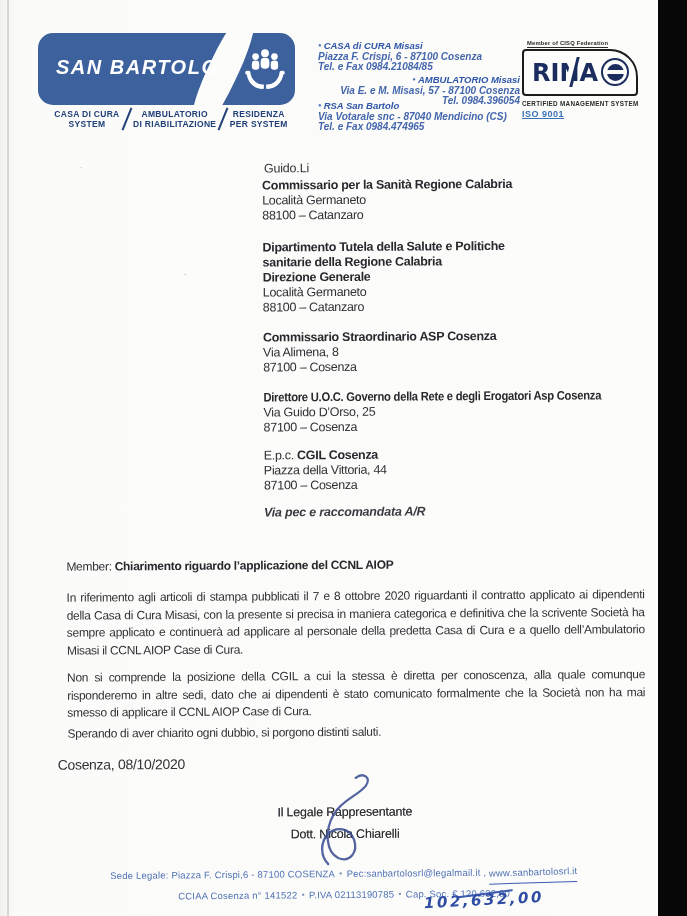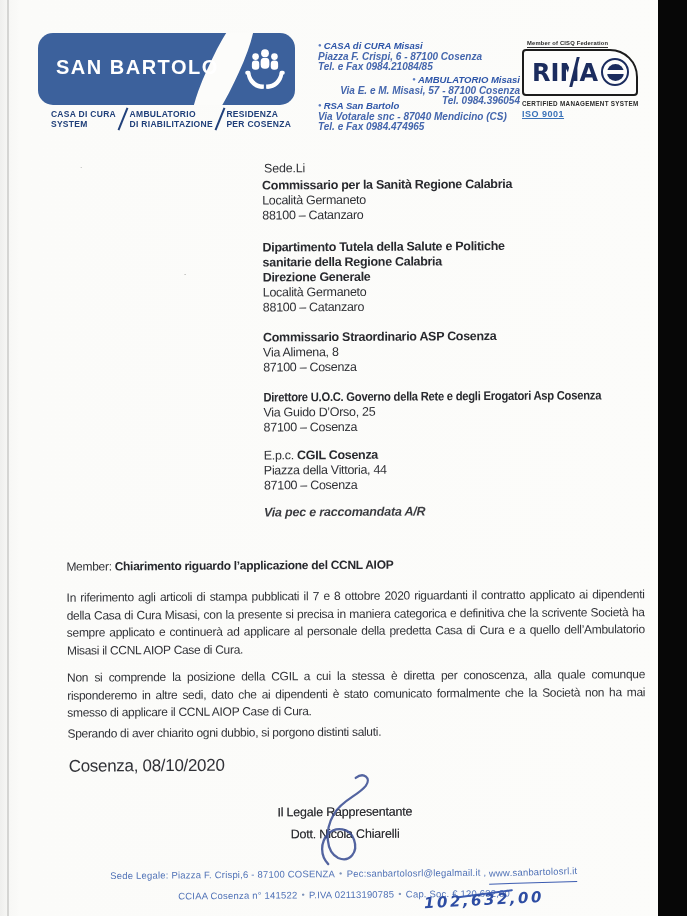--- a/index.html
+++ b/index.html
@@ -9,25 +9,25 @@
     background:linear-gradient(90deg,#efefed 0px,#f7f7f5 8px,#fbfbf9 20px,#fcfcfa 100%);
     font-family:"Liberation Sans",sans-serif;color:#303136;
   }
   .scan-edge-line{position:absolute;left:7px;top:0;width:2px;height:916px;background:rgba(185,185,182,.55);}
   .scan-black-bar{position:absolute;left:658px;top:0;width:29px;height:916px;background:#070707;}
   .speck{position:absolute;color:#a8a8a6;font-size:7px;letter-spacing:1px;}
 
   
   .logo-banner{position:absolute;left:38px;top:33px;width:257px;height:72px;background:#3c619c;border-radius:15px;overflow:hidden;}
   .logo-swoosh{position:absolute;left:170px;top:-28px;width:30px;height:132px;background:#fcfcfa;transform:rotate(25deg);border-radius:46%;}
-  .brand-name{position:absolute;left:18px;top:23px;font-size:20px;font-weight:bold;color:#ffffff;letter-spacing:1.5px;white-space:nowrap;}
+  .brand-name{position:absolute;left:18px;top:23px;font-size:20px;font-weight:bold;color:#ffffff;letter-spacing:1.5px;white-space:nowrap;font-style:italic;}
   .logo-icon{position:absolute;left:204px;top:13px;}
 
   .tagline{position:absolute;left:30px;top:107px;width:282px;display:flex;align-items:center;justify-content:center;gap:6px;}
-  .tag-item{font-size:8.5px;font-weight:bold;color:#21407a;letter-spacing:.3px;line-height:10px;text-align:left;white-space:nowrap;}
+  .tag-item{font-size:8.5px;font-weight:bold;color:#21407a;letter-spacing:.3px;line-height:10px;text-align:center;white-space:nowrap;}
   .tag-slash{width:1.5px;height:24px;background:#21407a;transform:rotate(22deg);flex:none;}
 
   .contact-block{position:absolute;font-style:italic;color:#3a5fae;}
   .contact-title{font-size:9.5px;font-weight:bold;color:#2d55a8;white-space:nowrap;line-height:13px;}
   .contact-line{font-size:10px;font-weight:bold;line-height:10px;white-space:nowrap;color:#4466ad;}
   .c-bullet{font-size:6px;vertical-align:2px;margin-right:2px;color:#5b7cc0;}
   .cb-casa{left:318px;top:39px;}
   .cb-amb{left:318px;top:73px;width:202px;text-align:right;}
   .cb-rsa{left:318px;top:99px;}
 
@@ -48,21 +48,21 @@
   .rcp .t{font-weight:bold;color:#28292e;}
   .rcp .t.condense{display:inline-block;transform:scaleX(.9);transform-origin:0 50%;white-space:nowrap;}
   .b1{top:178px;} .b2{top:240px;} .b3{top:330px;} .b4{top:390px;} .b5{top:448px;}
   .delivery-note{position:absolute;left:264px;top:505px;font-size:12.5px;font-style:italic;font-weight:bold;color:#3a3b40;letter-spacing:-.2px;}
 
   .subject{position:absolute;left:66px;top:558px;font-size:12px;letter-spacing:-.3px;color:#2e2f34;}
   .subject b{color:#27282d;}
   .para{position:absolute;left:66px;width:578px;margin:0;font-size:12px;line-height:17.6px;letter-spacing:-.3px;text-align:justify;color:#313237;}
   .p1{top:588px;} .p2{top:668px;}
   .closing{position:absolute;left:66px;top:725px;font-size:12px;letter-spacing:-.3px;color:#313237;}
-  .dateline{position:absolute;left:67px;top:755px;font-size:17px;letter-spacing:-.3px;color:#313237;}
+  .dateline{position:absolute;left:56px;top:755px;font-size:14px;letter-spacing:-.3px;color:#313237;}
 
   .sig-block{position:absolute;left:248px;top:801px;width:190px;text-align:center;font-size:12.5px;line-height:22px;letter-spacing:-.2px;color:#2b2c31;text-shadow:0 0 .5px rgba(43,44,49,.6);}
   .sig-scribble{position:absolute;left:296px;top:772px;pointer-events:none;}
 
   
   .footer{position:absolute;left:58px;top:864px;width:572px;text-align:center;font-size:9.5px;line-height:18px;color:#4f71b6;letter-spacing:.2px;transform:rotate(-.5deg);}
   .f-bullet{font-size:5.5px;vertical-align:2px;color:#7d92b8;margin:0 4px;}
   .f-site{display:inline-block;border-bottom:1.5px solid #3b5bb0;padding-bottom:1px;transform:rotate(-1.2deg);}
   .strike{position:relative;display:inline-block;}
   .strike::after{content:"";position:absolute;left:-3px;right:-3px;top:45%;height:2px;background:#3b5bb0;transform:rotate(-7deg);border-radius:2px;}
@@ -105,21 +105,21 @@
       <div>SYSTEM</div>
     </div>
     <div class="tag-slash"></div>
     <div class="tag-item">
       <div>AMBULATORIO</div>
       <div>DI RIABILITAZIONE</div>
     </div>
     <div class="tag-slash"></div>
     <div class="tag-item">
       <div>RESIDENZA</div>
-      <div>PER COSENZA</div>
+      <div>PER SYSTEM</div>
     </div>
   </div>
 
   <div class="contact-block cb-casa">
     <div class="contact-title"><span class="c-bullet">●</span><span>CASA di CURA Misasi</span></div>
     <div class="contact-line">Piazza F. Crispi, 6 - 87100 Cosenza</div>
     <div class="contact-line">Tel. e Fax 0984.21084/85</div>
   </div>
   <div class="contact-block cb-amb">
     <div class="contact-title"><span class="c-bullet">●</span><span>AMBULATORIO Misasi</span></div>
@@ -139,21 +139,21 @@
     <div class="rina-blade2"></div>
     <div class="rina-emblem">
       <div class="rina-emblem-inner"></div>
     </div>
   </div>
   <div class="rina-cms">CERTIFIED MANAGEMENT SYSTEM</div>
   <div class="rina-iso">ISO 9001</div>
 
   <div class="letter">
 
-    <div class="salutation">Sede.Li</div>
+    <div class="salutation">Guido.Li</div>
 
     <div class="rcp b1">
       <div class="t">Commissario per la Sanità Regione Calabria</div>
       <div>Località Germaneto</div>
       <div>88100 – Catanzaro</div>
     </div>
 
     <div class="rcp b2">
       <div class="t">Dipartimento Tutela della Salute e Politiche</div>
       <div class="t">sanitarie della Regione Calabria</div>

